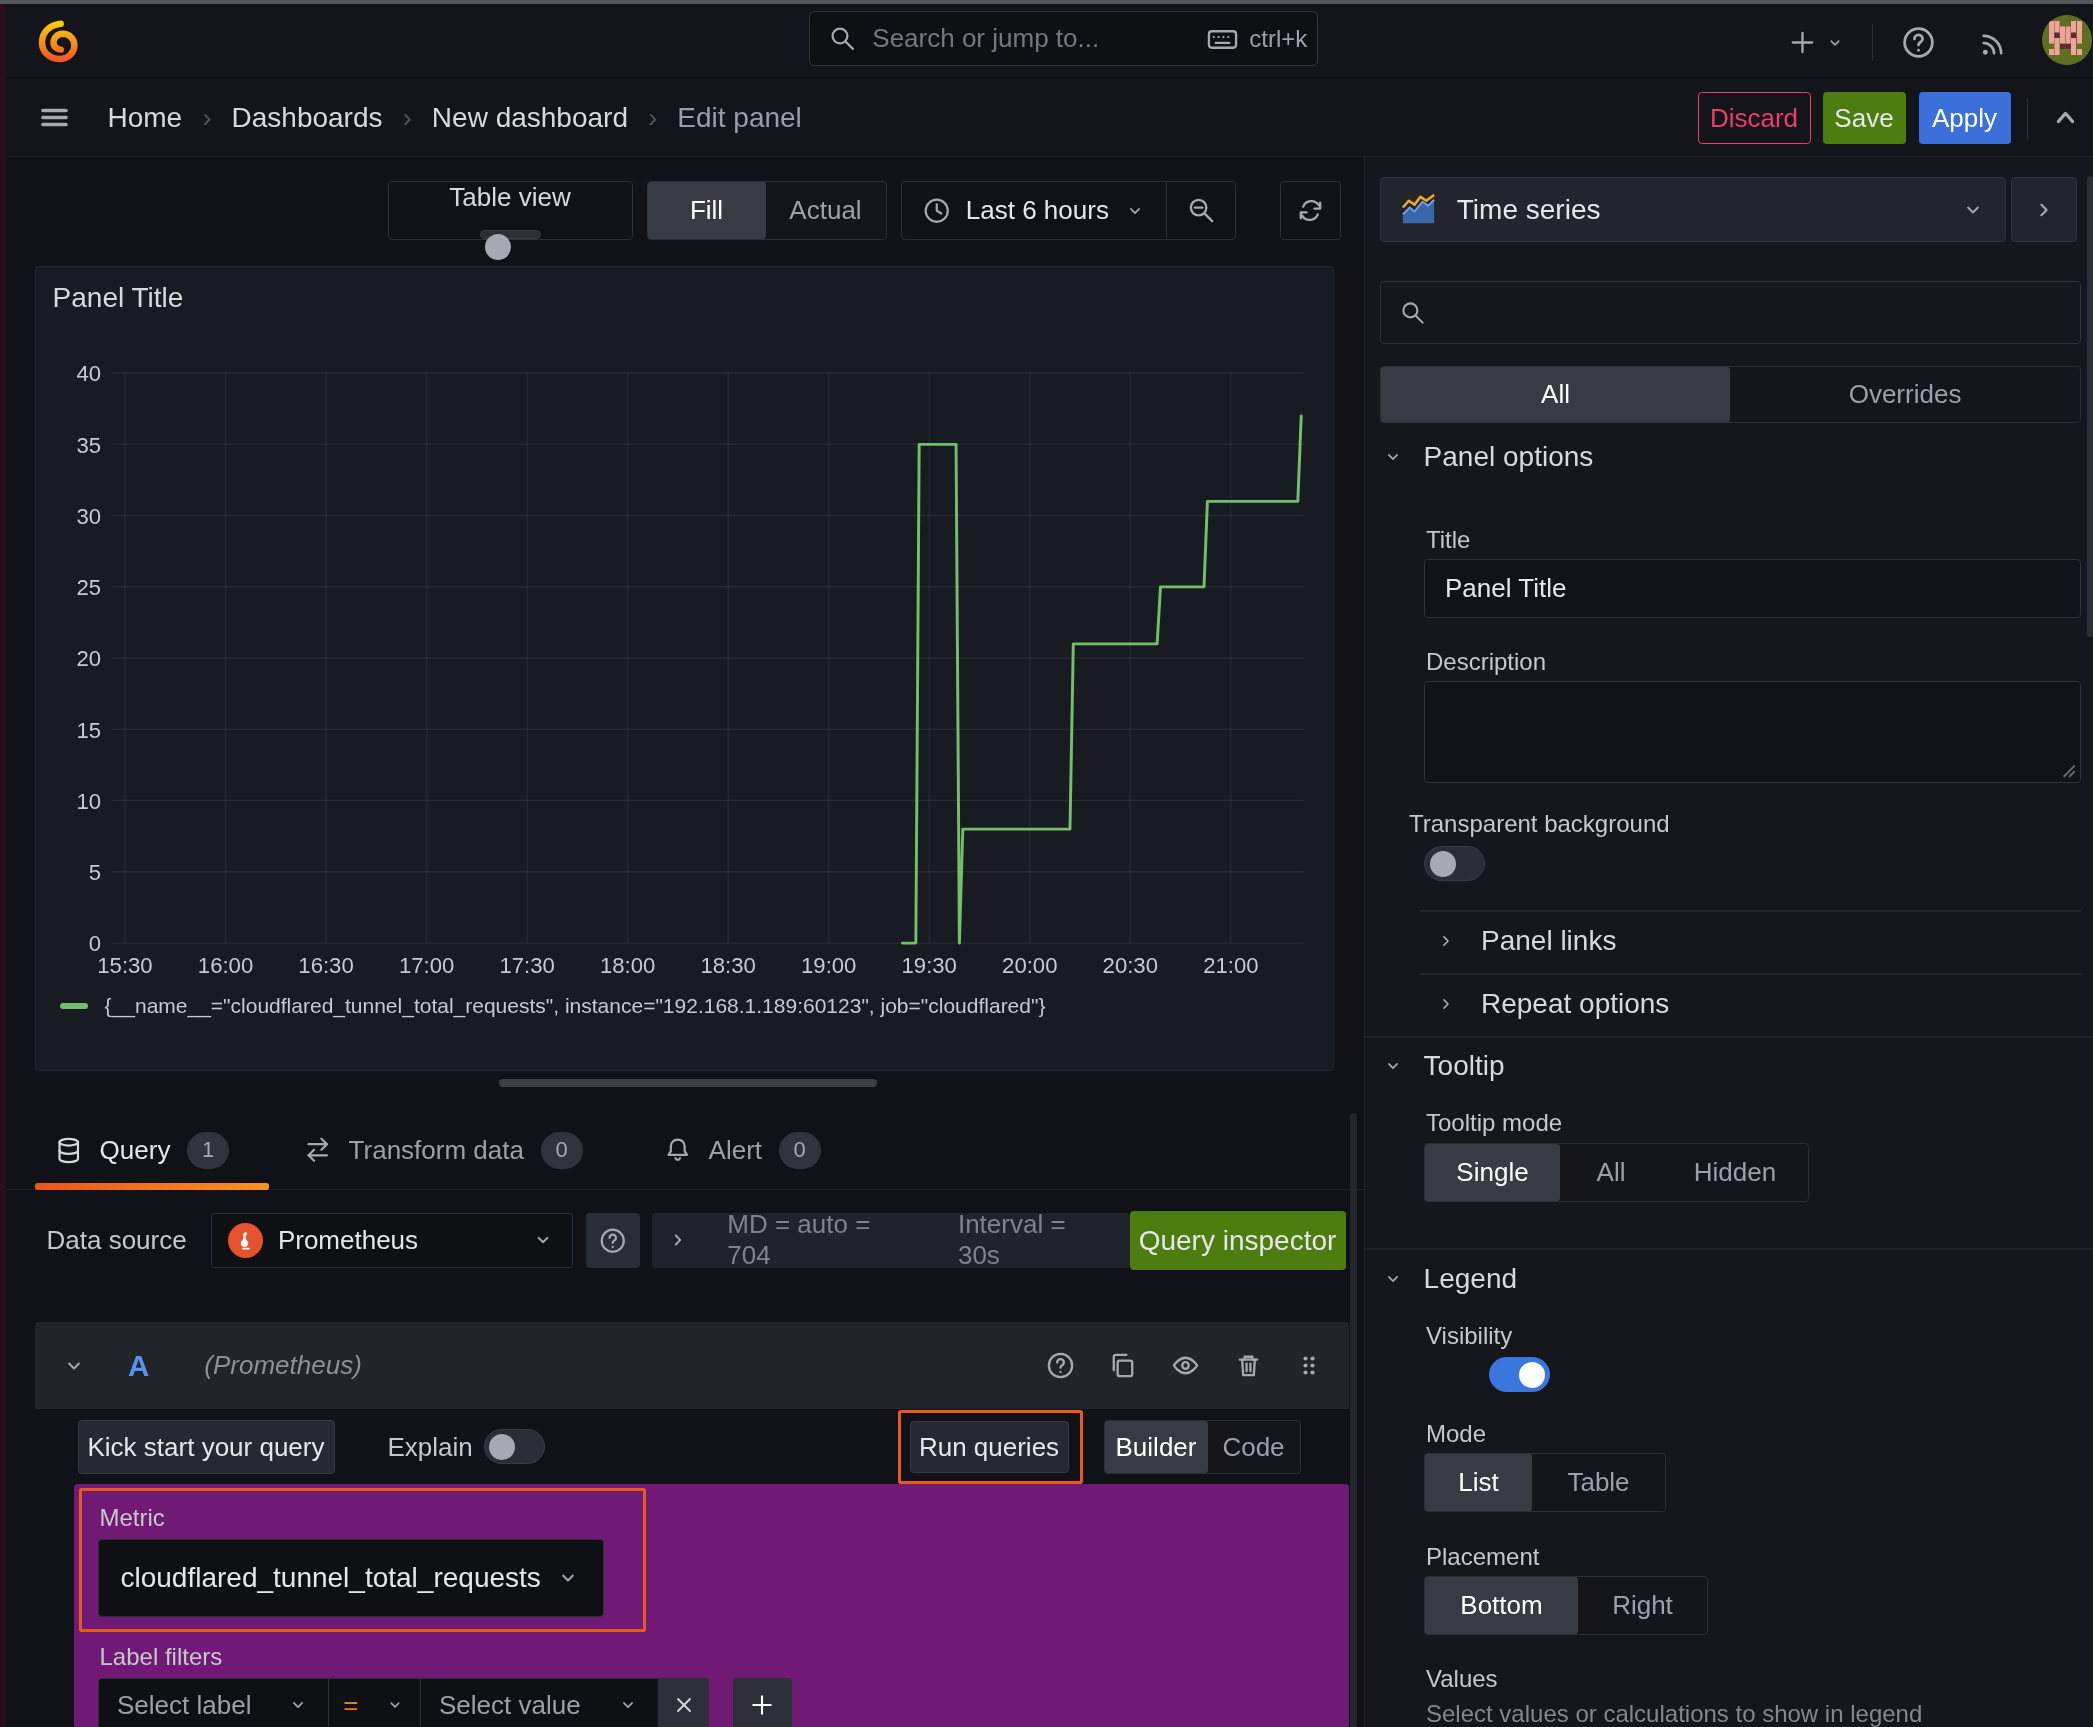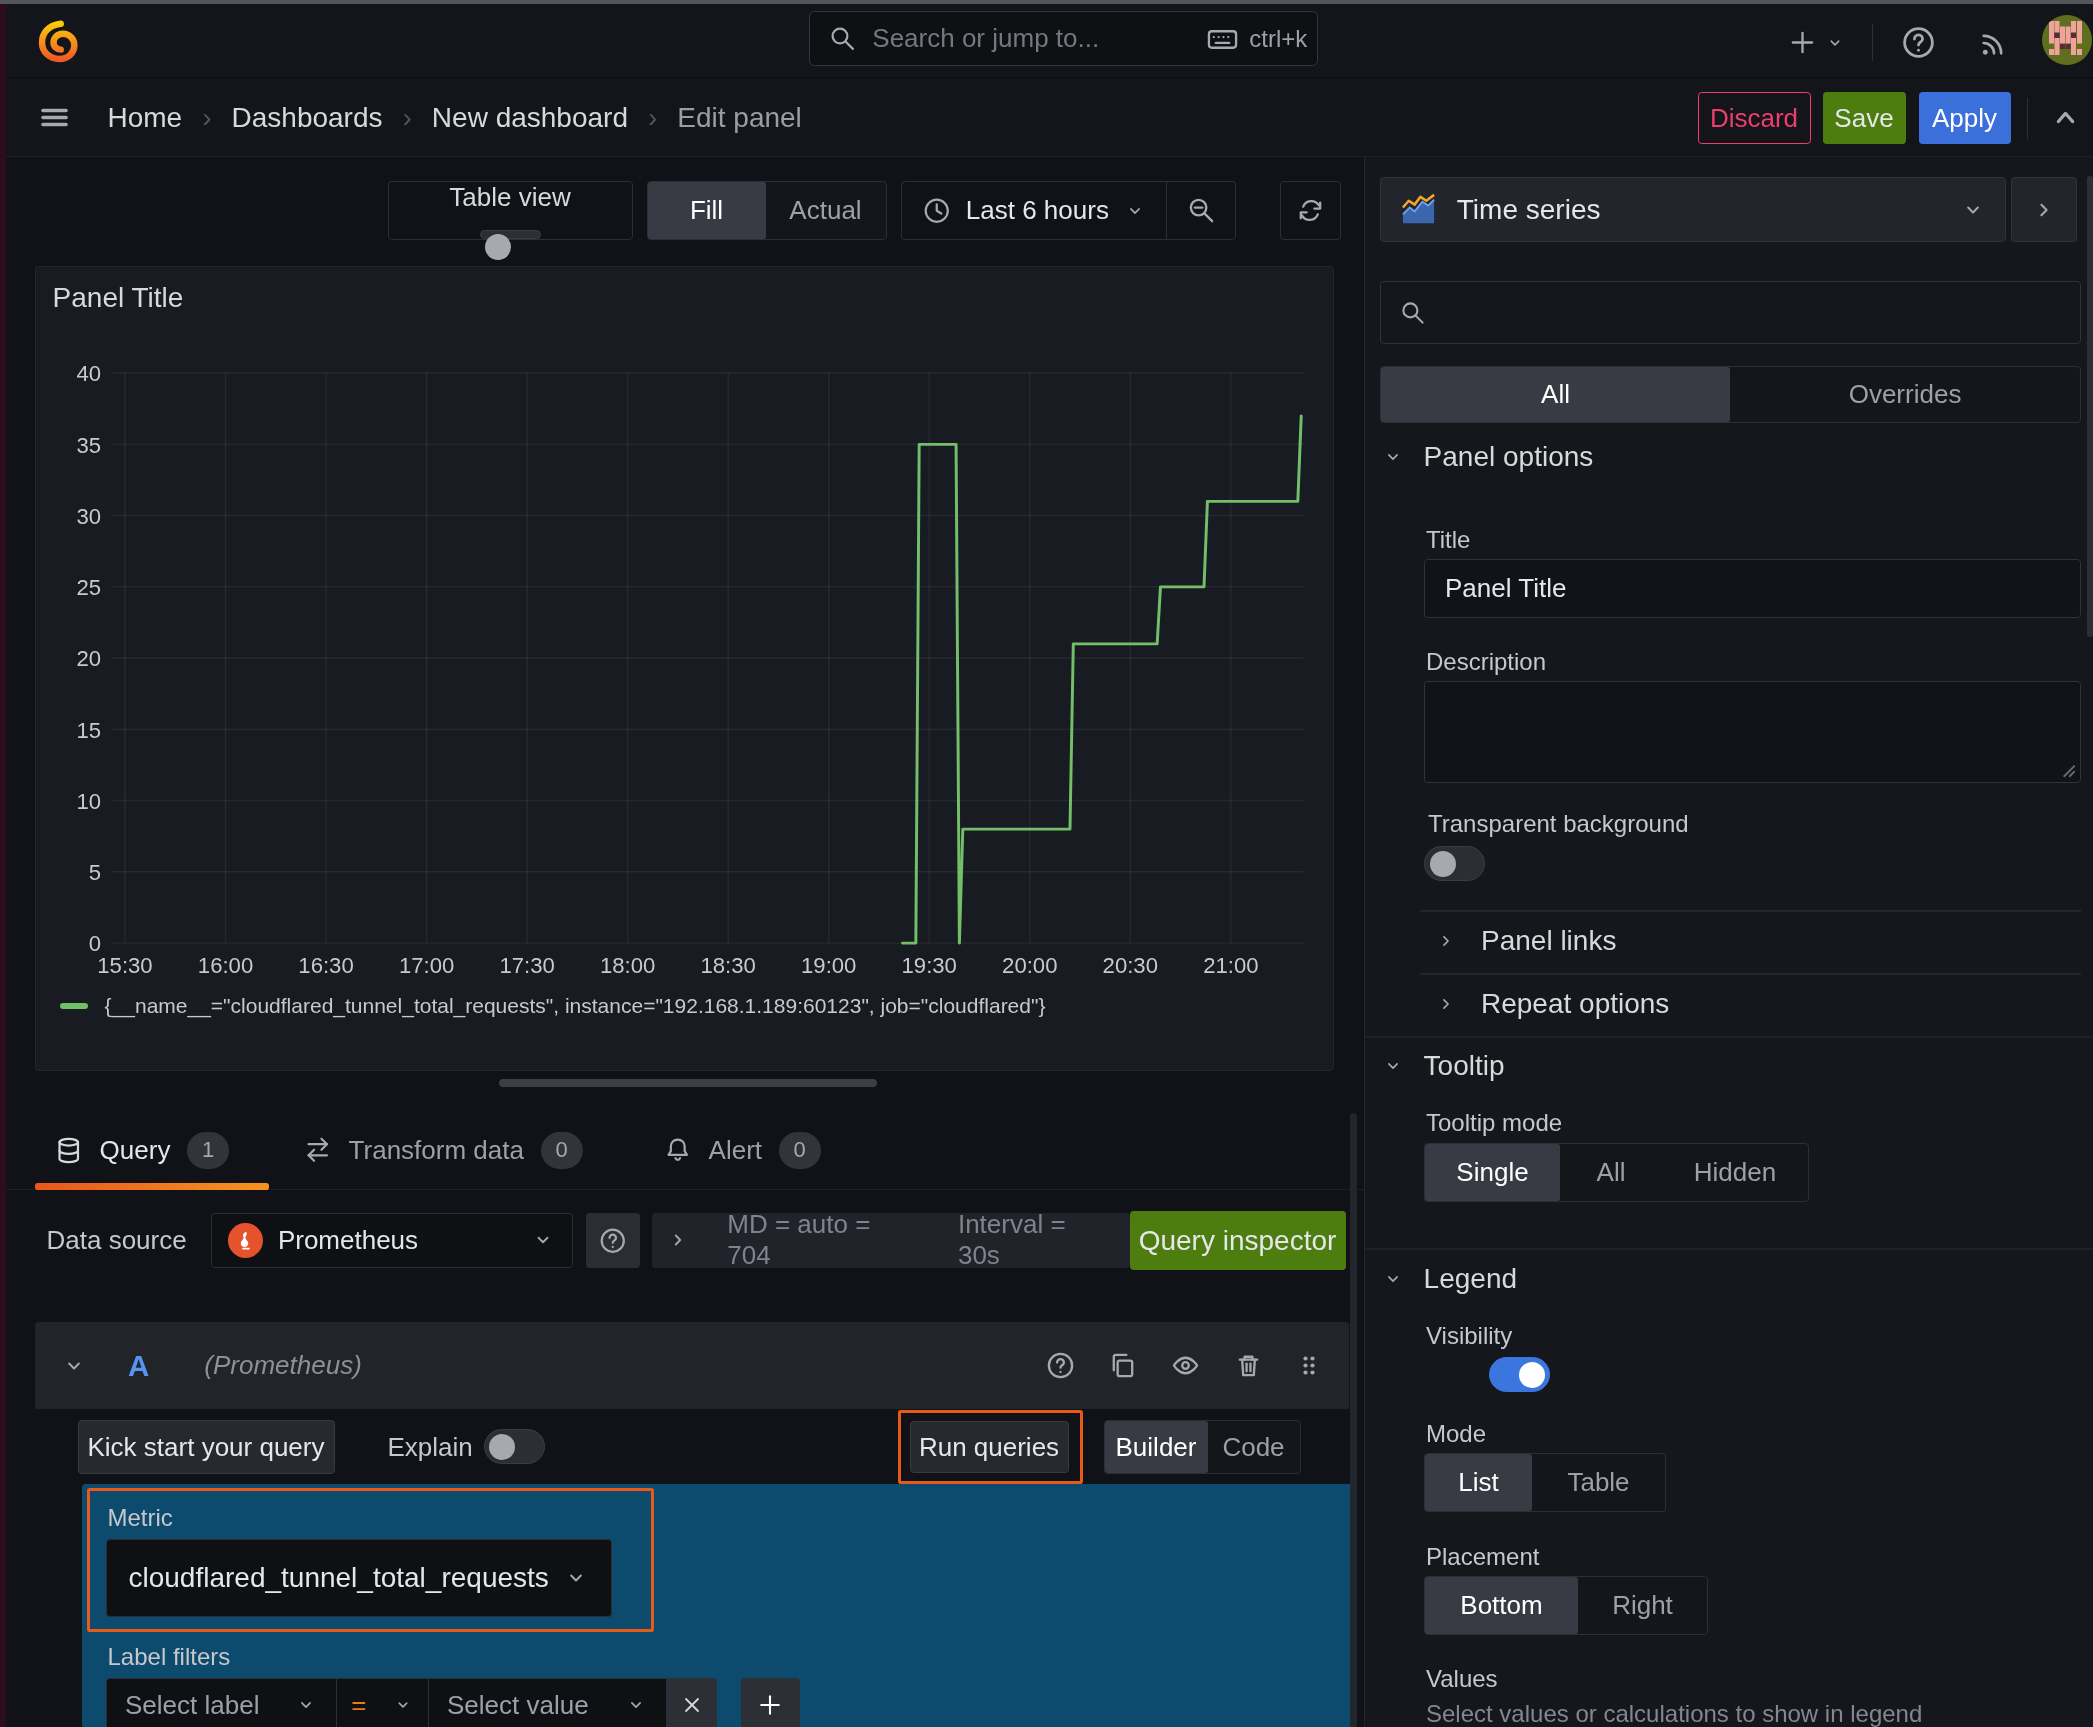--- a/index.html
+++ b/index.html
@@ -375,21 +375,21 @@
   <span class="abs" style="left:382px;top:1275px;font-size:26px;color:#c7c8cc;">Explain</span>
   <span class="abs switch" style="left:478px;top:1272px;"></span>
   <div class="abs" style="left:892px;top:1253px;width:185px;height:74px;border:3.7px solid #e55b17;border-radius:2.8px;"></div>
   <button class="abs btn3" style="left:904px;top:1264px;width:159px;height:52px;">Run queries</button>
   <div class="abs seg" style="left:1098px;top:1263px;height:54px;">
     <button class="it on" style="width:103px;">Builder</button>
     <button class="it" style="width:92px;text-align:right;">Code</button>
   </div>
 
   
-  <div class="abs" style="left:76px;top:1327px;width:1275px;height:244px;background:#0c4a6e;border-radius:3.7px;">
+  <div class="abs" style="left:68px;top:1327px;width:1275px;height:244px;background:#701a75;border-radius:3.7px;">
     <div class="abs" style="left:5.5px;top:3.7px;width:567px;height:144px;border:3.7px solid #e55b17;border-radius:2.8px;"></div>
     <span class="abs lbl" style="left:26px;top:20px;">Metric</span>
     <button class="abs sel row" style="left:24px;top:55px;width:506px;height:78px;padding:0 22px;">
       <span style="font-size:28px;color:#e6e7ea;flex:1;text-align:left;">cloudflared_tunnel_total_requests</span>
       <span class="icon">
           <svg class="ic" width="26" height="26" viewBox="0 0 32 32">
             <polyline points="10,13 16,19 22,13"></polyline>
           </svg>
         </span>
     </button>
@@ -487,21 +487,21 @@
   </button>
   <span class="abs lbl" style="left:61px;top:369px;">Title</span>
   <input class="abs" style="left: 59px; top: 402px; width: 657px; height: 59px; background: rgb(17, 19, 24); border: 1.8px solid rgb(47, 51, 59); border-radius: 3.7px; color: rgb(230, 231, 234); font-size: 26px; padding: 0px 20px;" value="Panel Title">
   <span class="abs lbl" style="left:61px;top:491px;">Description</span>
   <div class="abs" style="left:59px;top:524px;width:657px;height:102px;background:#111318;border:1.8px solid #2f333b;border-radius:3.7px;">
     <svg class="abs" width="16.6" height="16.6" viewBox="0 0 18 18" style="right:3.7px;bottom:3.7px;stroke:#6a6d75;stroke-width:2;">
         <line x1="4" y1="16" x2="16" y2="4"></line>
         <line x1="10" y1="16" x2="16" y2="10"></line>
       </svg>
   </div>
-  <span class="abs lbl" style="left:63px;top:653px;">Transparent background</span>
+  <span class="abs lbl" style="left:44px;top:653px;">Transparent background</span>
   <span class="abs switch" style="left:59px;top:689px;"></span>
 
   <div class="hr" style="left:55px;top:753px;width:661px;"></div>
   <button class="abs row" style="left:70px;top:768px;gap:24px;">
     <span class="icon">
         <svg class="ic" width="22" height="22" viewBox="0 0 32 32">
           <polyline points="13,10 19,16 13,22"></polyline>
         </svg>
       </span>
     <span class="hd" style="font-weight:400;">Panel links</span>

